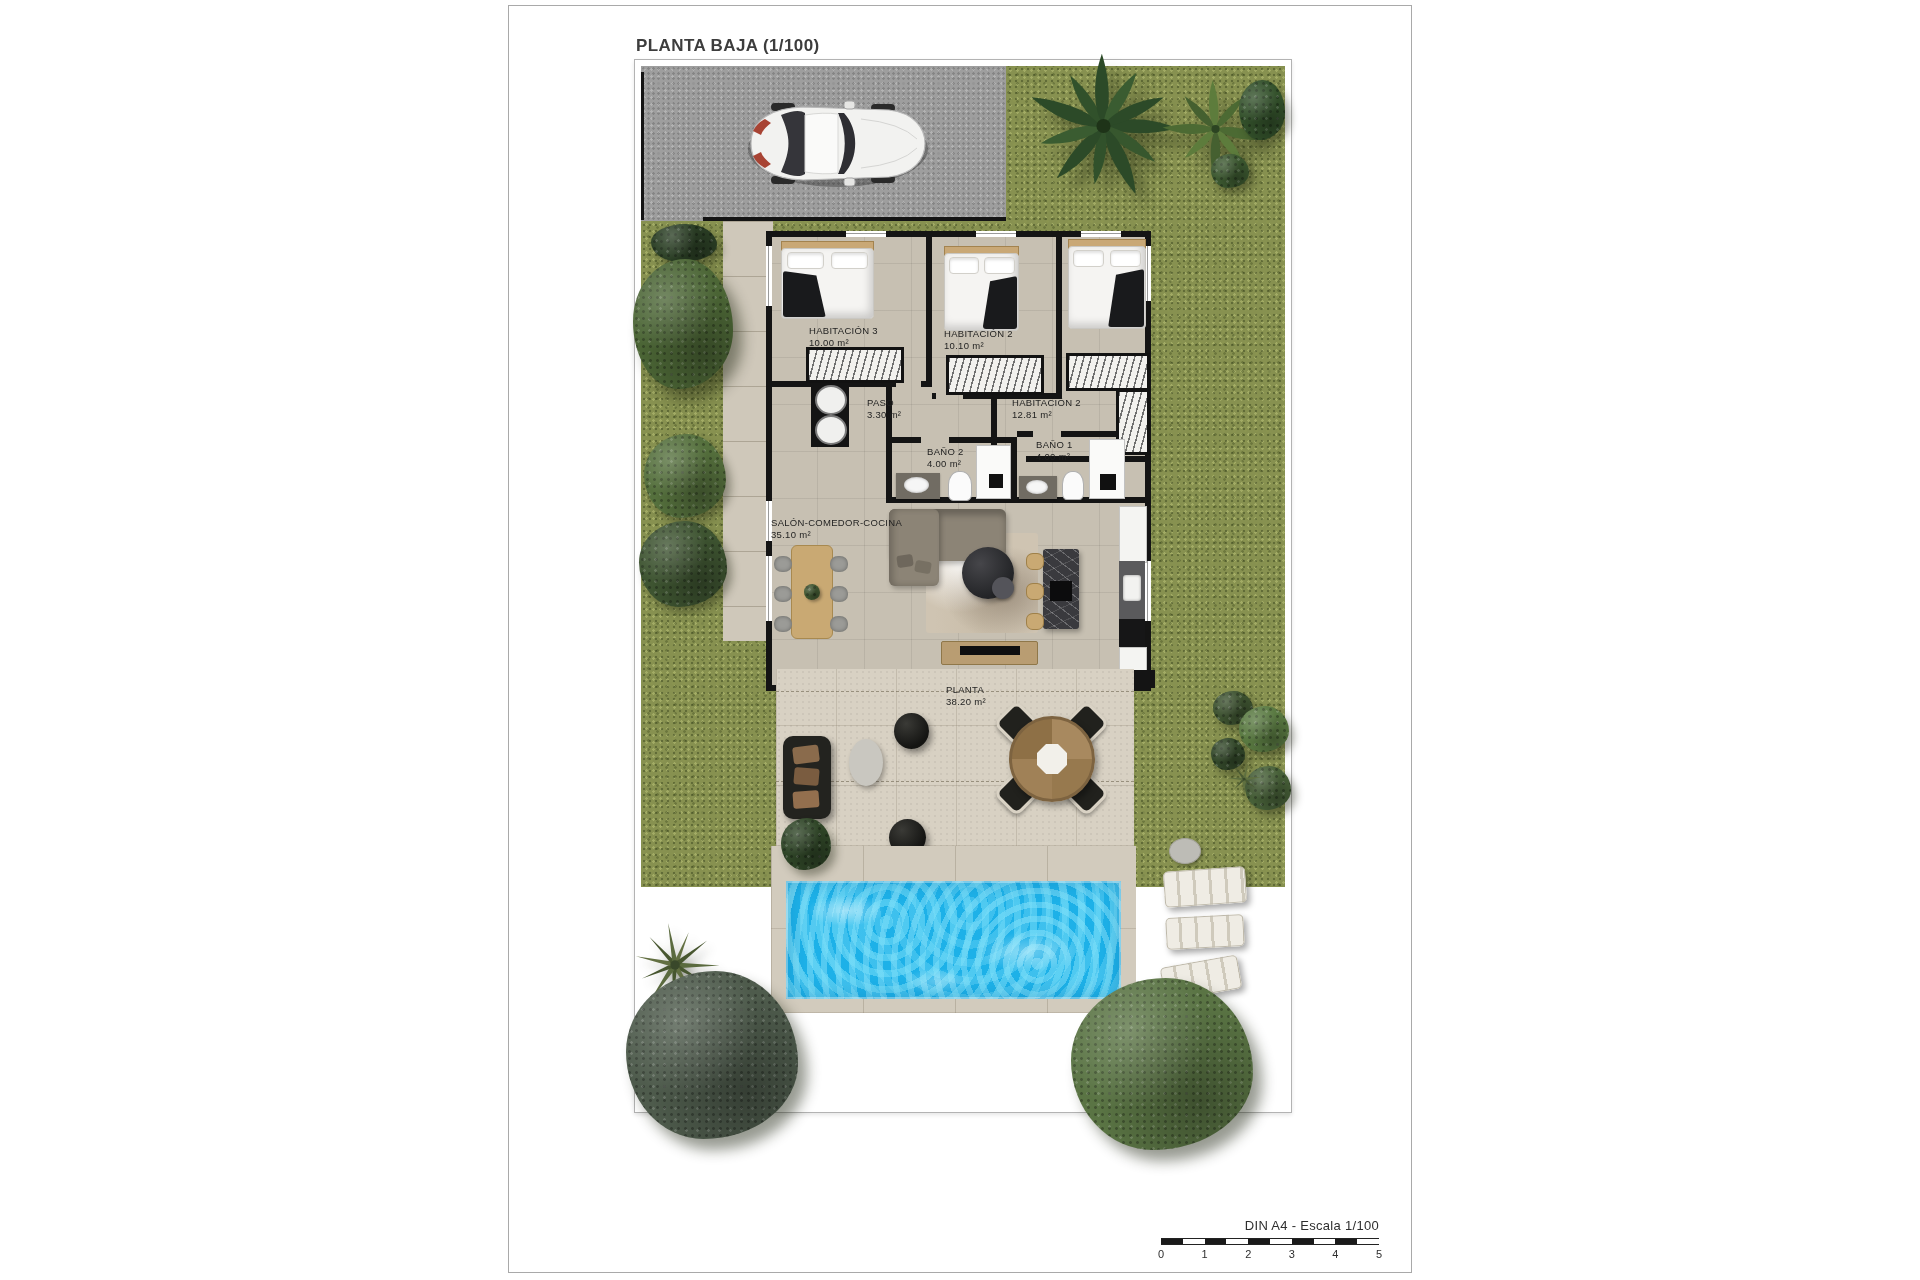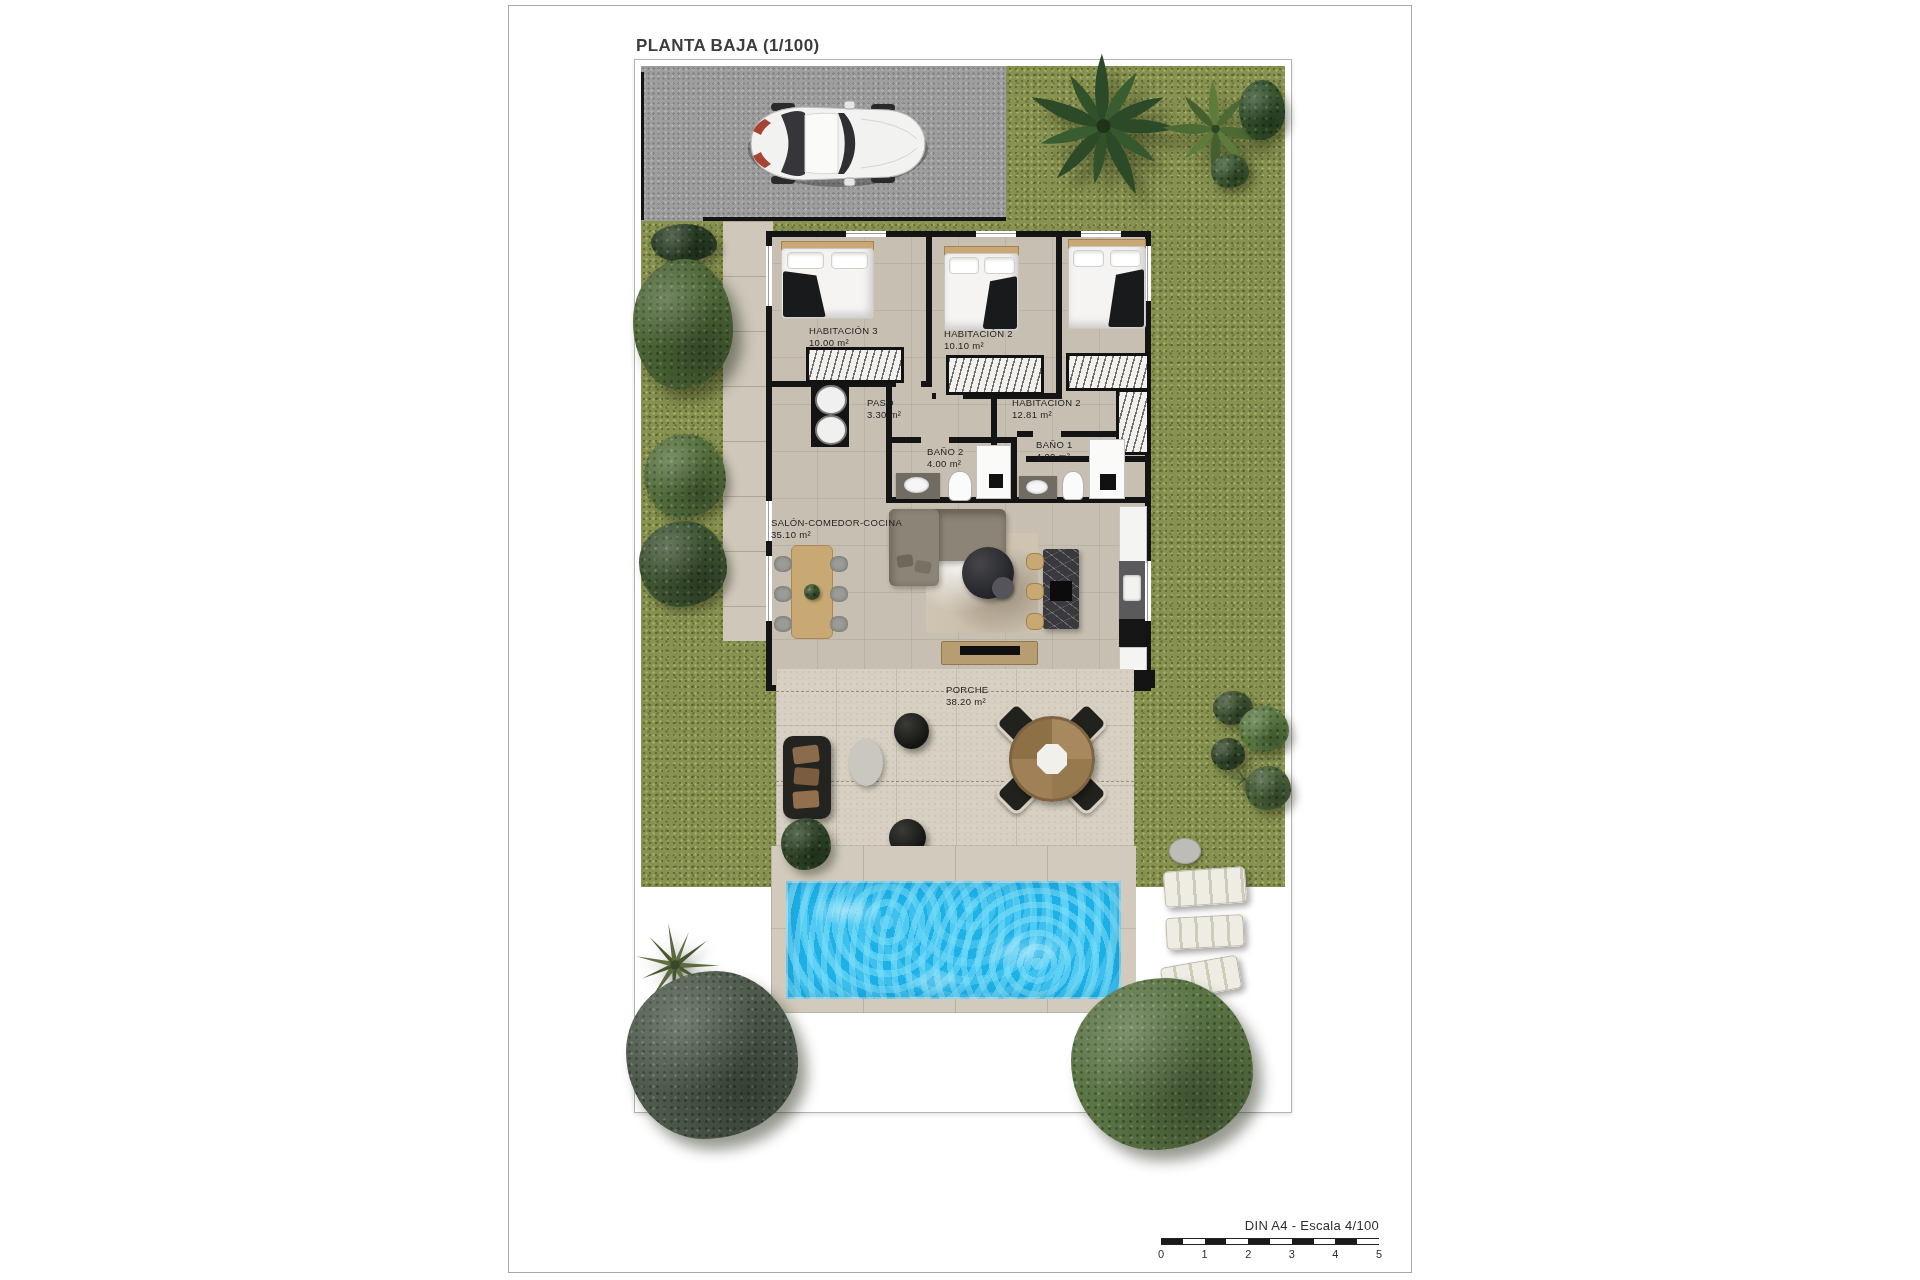--- a/index.html
+++ b/index.html
@@ -389,28 +389,28 @@
       </div>
       <div class="rlabel" style="left:395px;top:373px">
         <div>BAÑO 1</div>
         <div>4.00 m²</div>
       </div>
       <div class="rlabel" style="left:130px;top:451px">
         <div>SALÓN-COMEDOR-COCINA</div>
         <div>35.10 m²</div>
       </div>
       <div class="rlabel" style="left:305px;top:618px">
-        <div>PORCHE</div>
+        <div>PLANTA</div>
         <div>38.20 m²</div>
       </div>
 
     </div>
   </div>
 
-  <div class="sb-label" style="right:32px;top:1212px">DIN A4 - Escala 4/100</div>
+  <div class="sb-label" style="right:32px;top:1212px">DIN A4 - Escala 1/100</div>
   <div class="sbar" style="left:652px;top:1232px;width:218px">
     <div></div>
     <div></div>
     <div></div>
     <div></div>
     <div></div>
     <div></div>
     <div></div>
     <div></div>
     <div></div>

